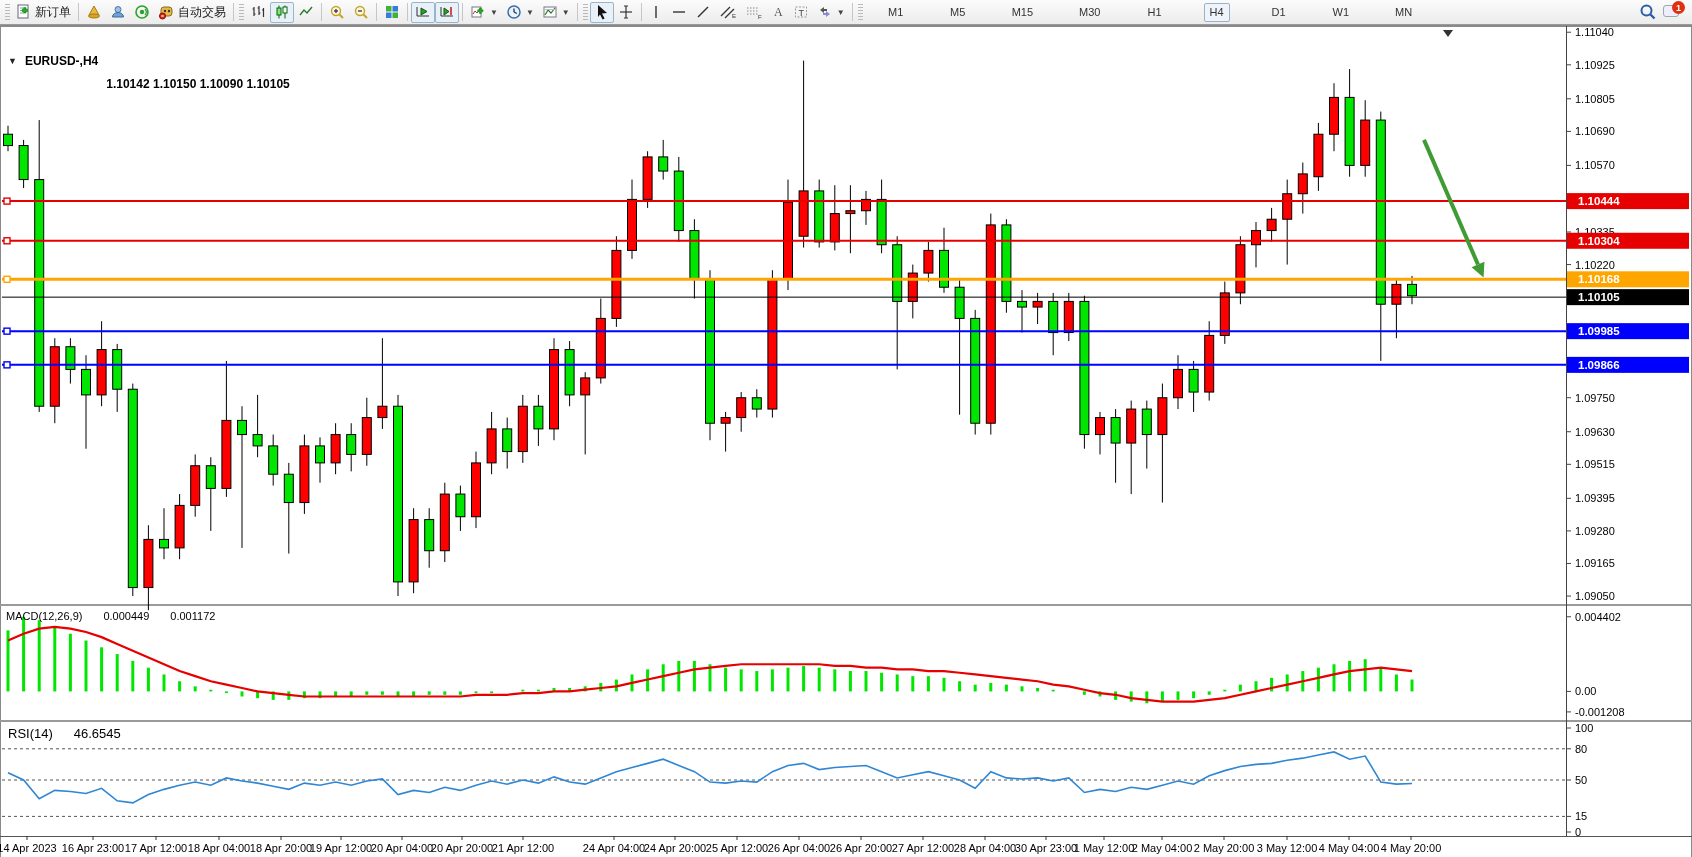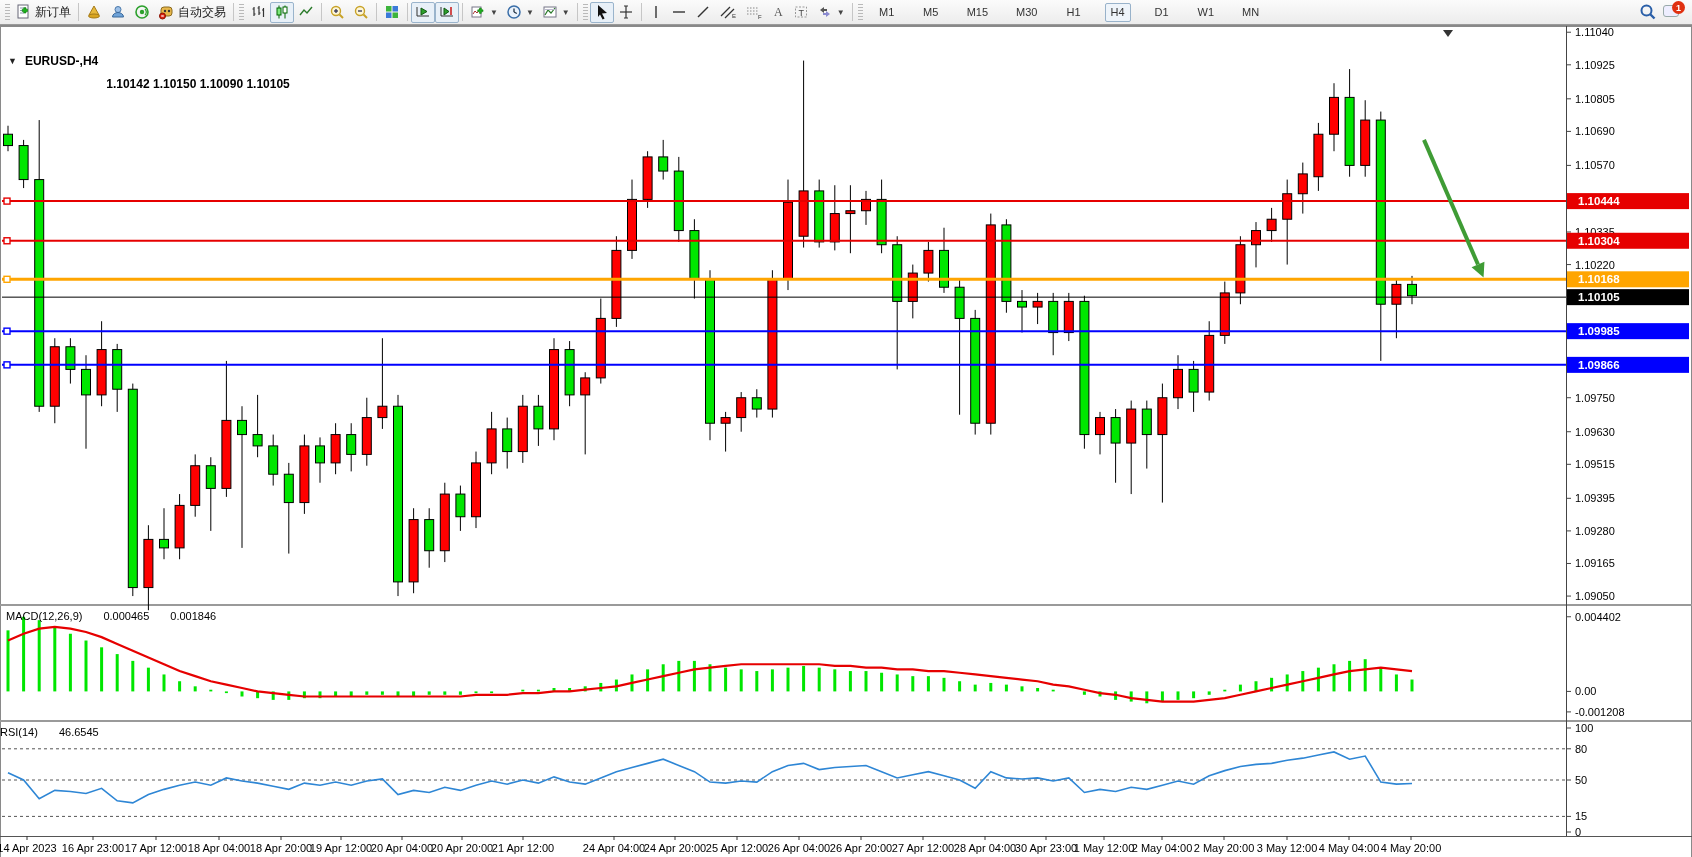--- a/index.html
+++ b/index.html
@@ -6,34 +6,34 @@
   *{box-sizing:border-box;}
   .app{width:1692px;height:857px;background:#fde047;font-family:"Liberation Sans",sans-serif;position:relative;overflow:hidden;}
   
   .tb{display:flex;align-items:center;height:25px;background:linear-gradient(#fbfbfb,#ececec);border-bottom:1px solid #9a9a9a;padding:0 3px;}
   .handle{width:5px;height:16px;margin:0 2px;background:repeating-linear-gradient(to bottom,#b9b9b9 0 1px,transparent 1px 3px);}
   .sep{width:1px;height:18px;background:#c6c6c6;margin:0 3px;}
   .btn{height:21px;min-width:22px;display:flex;align-items:center;justify-content:center;gap:3px;padding:0 3px;border:1px solid transparent;border-radius:2px;font-size:12px;color:#222;cursor:default;}
   .btn.pressed{background:#e8f0f8;border-color:#9ab4cc;}
   .btn .cap{font-size:12px;color:#1a1a1a;}
   .caret{font-size:8px;color:#444;margin-left:1px;}
-  .tf{height:19px;min-width:26px;padding:0 4px;margin:0 9px;border:1px solid transparent;font-size:11px;color:#333;display:flex;align-items:center;justify-content:center;border-radius:2px;}
+  .tf{height:19px;min-width:26px;padding:0 4px;margin:0 18px;border:1px solid transparent;font-size:11px;color:#333;display:flex;align-items:center;justify-content:center;border-radius:2px;}
   .tf.pressed{background:#eef4fa;border-color:#98b2ca;}
   .tb-right{margin-left:auto;display:flex;align-items:center;gap:6px;padding-right:6px;}
   .bubble{position:relative;width:20px;height:18px;}
   .bubble .bd{position:absolute;left:0;top:2px;width:16px;height:12px;border:1px solid #9aa;background:#eef;border-radius:3px;}
   .bubble .badge{position:absolute;right:-2px;top:-2px;width:13px;height:13px;border-radius:50%;background:#e03010;color:#fff;font-size:9px;display:flex;align-items:center;justify-content:center;font-weight:bold;}
   
   .chart-region{position:relative;width:1692px;height:832px;background:#fff;border-top:1px solid #888;}
   .chart-region svg{position:absolute;left:0;top:0;}
   .overlay{position:absolute;font-size:12px;color:#000;z-index:5;white-space:nowrap;}
   #title-row{left:8px;top:4px;display:flex;gap:8px;align-items:center;font-weight:600;}
   #title-row .tri{font-size:9px;color:#222;font-weight:400;}
   #macd-label{left:6px;top:584px;font-size:11px;font-weight:400;}
-  #rsi-label{left:0;top:700px;font-size:11px;font-weight:400;}
+  #rsi-label{left:8px;top:700px;font-size:13px;font-weight:400;}
   .lblpart{margin-right:21px;}
 </style>
 </head>
 <body>
 
 <div class="app">
 
   <div class="tb">
     <div class="handle"></div>
 
@@ -691,19 +691,19 @@
           <line x1="1411" y1="810" x2="1411" y2="814" stroke="#333"></line>
           <text x="1411" y="826" text-anchor="middle">4 May 20:00</text>
         </g>
       </svg>
     <div class="overlay" id="title-row">
       <span class="tri">▼</span>
       <span>EURUSD-,H4</span>
       <span style="font-weight:600;margin-top:47px;">1.10142 1.10150 1.10090 1.10105</span>
     </div>
     <div class="overlay" id="macd-label">
-      <span class="lblpart">MACD(12,26,9)</span><span class="lblpart">0.000465</span><span class="lblpart">0.001846</span>
+      <span class="lblpart">MACD(12,26,9)</span><span class="lblpart">0.000449</span><span class="lblpart">0.001172</span>
     </div>
     <div class="overlay" id="rsi-label">
       <span class="lblpart">RSI(14)</span><span class="lblpart">46.6545</span>
     </div>
   </div>
 </div>
 
 </body></html>

